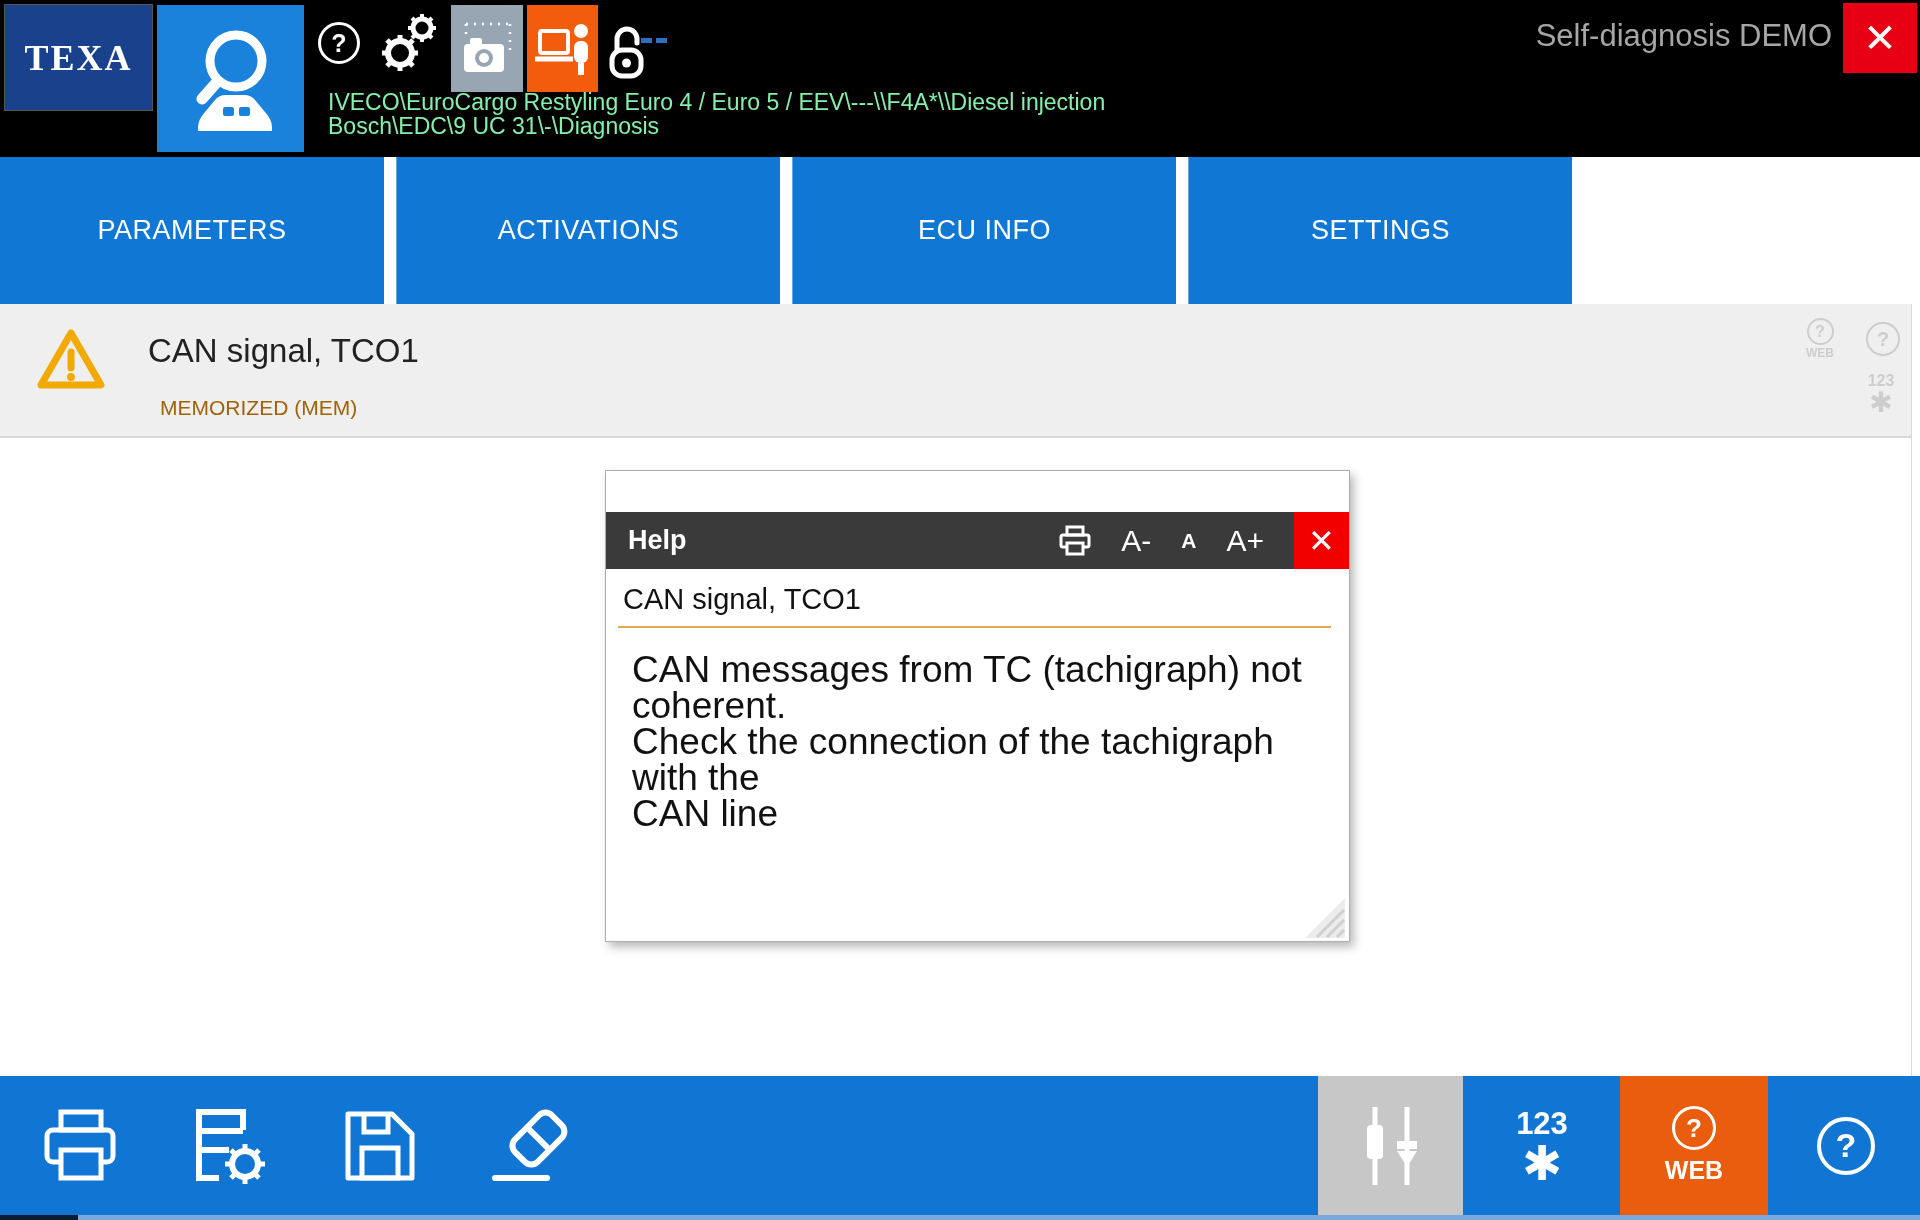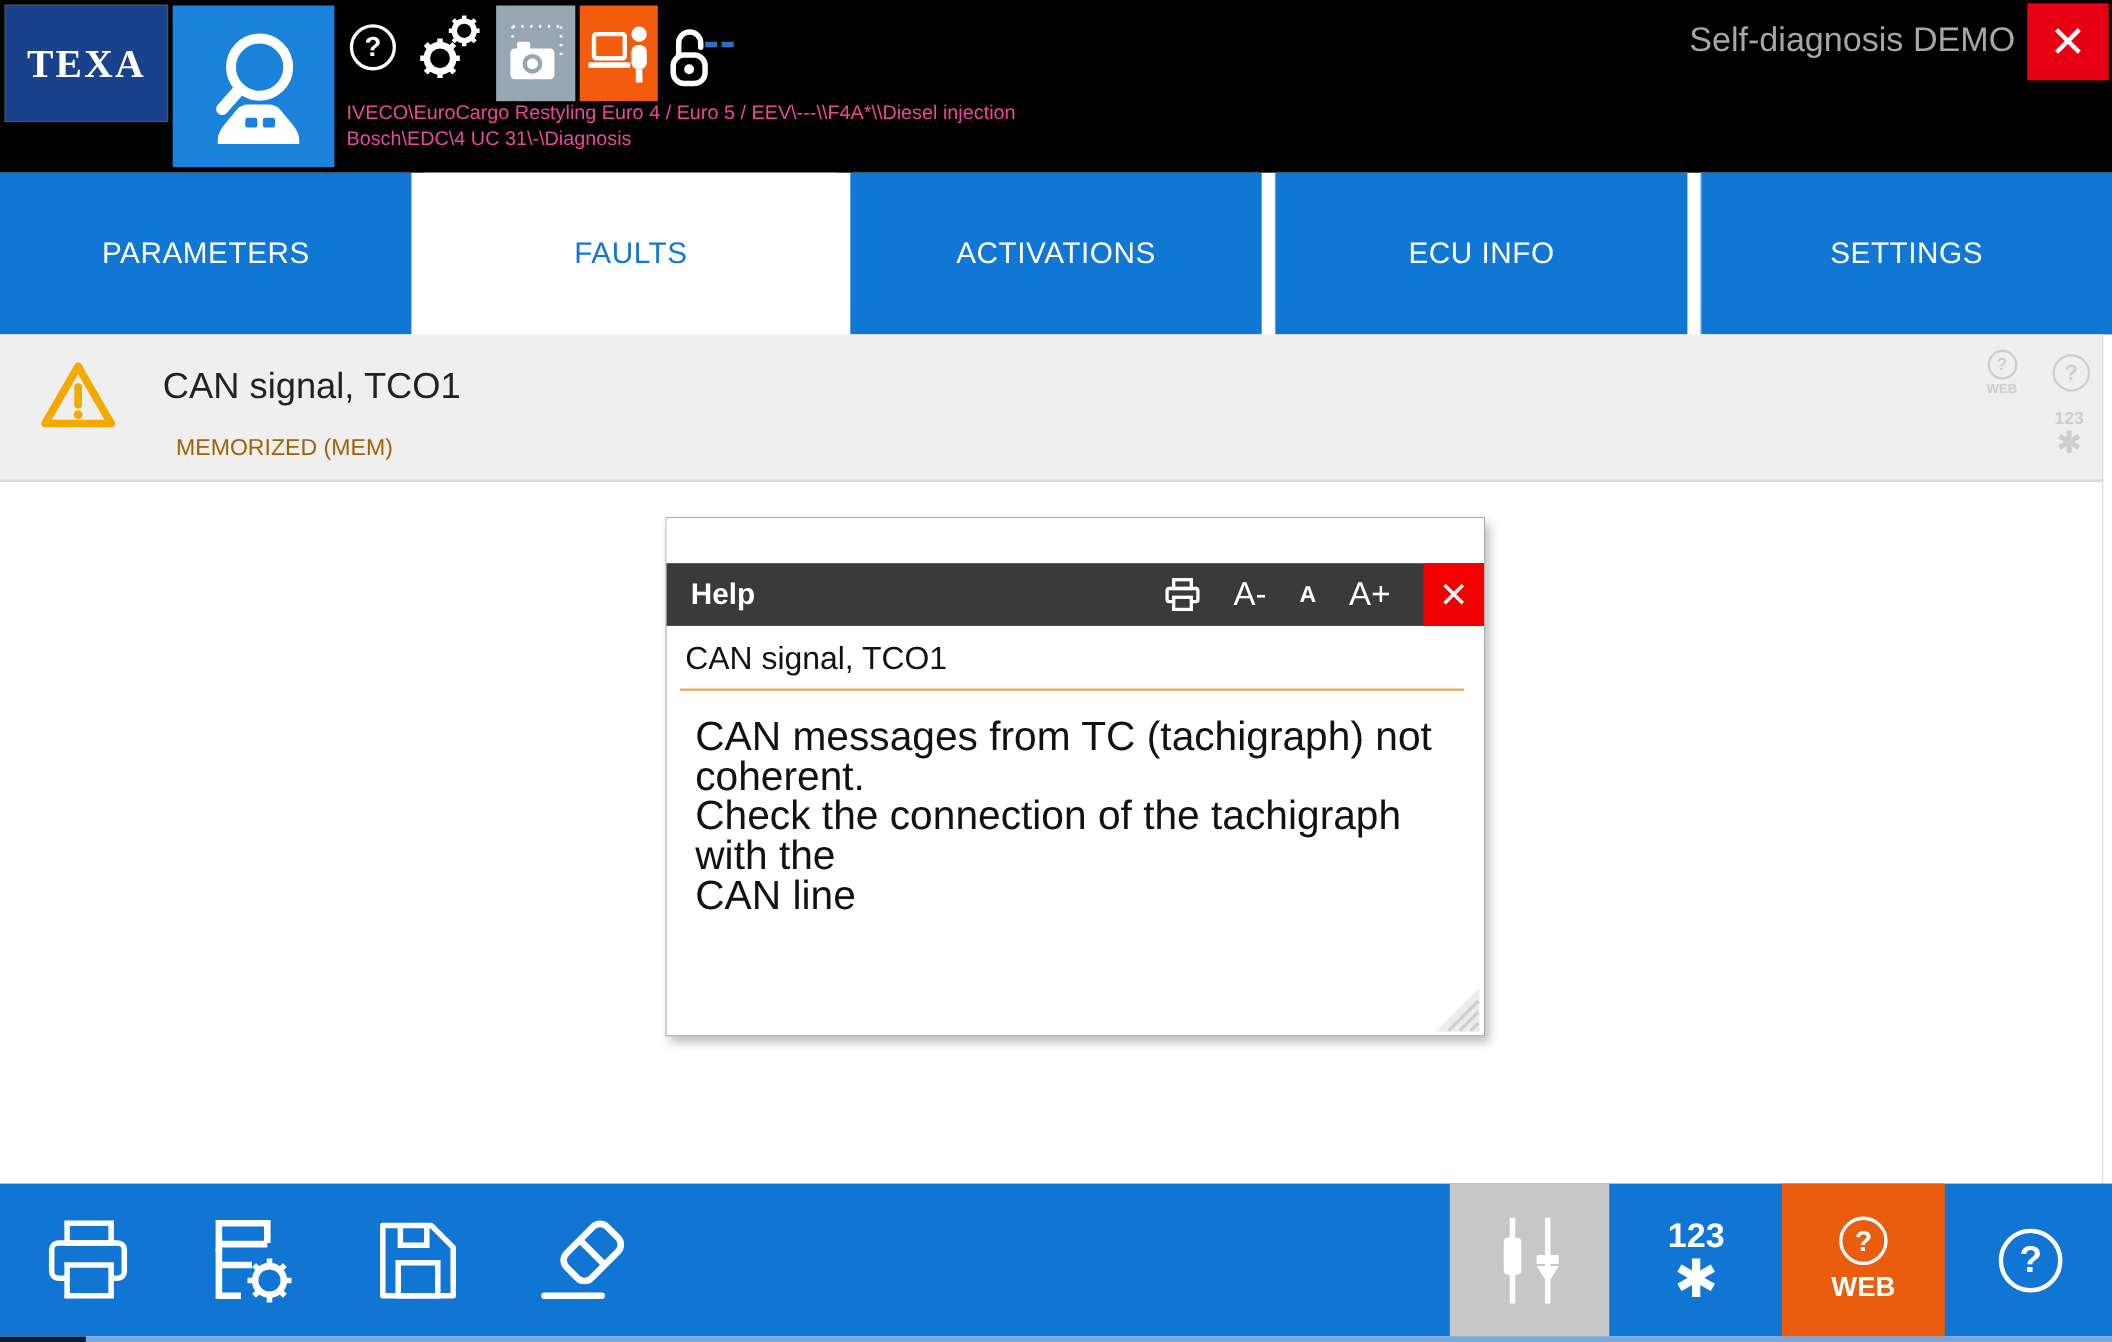--- a/index.html
+++ b/index.html
@@ -19,21 +19,21 @@
     align-items:center; justify-content:center; font-weight:bold; }
   .tb-help { left:318px; top:22px; width:42px; height:42px; font-size:25px; }
   .tb-gears { left:380px; top:12px; }
   .cam-tile { position:absolute; left:451px; top:5px; width:72px; height:87px; background:#98a5b3;
     display:flex; align-items:center; justify-content:center; cursor:pointer; }
   .id-tile { position:absolute; left:527px; top:5px; width:71px; height:87px; background:#f25c0c;
     display:flex; align-items:center; justify-content:center; cursor:pointer; }
   .tb-lock { left:606px; top:20px; }
   .dash { position:absolute; width:11px; height:5px; background:#2e6fc0; }
   .dash1 { left:641px; top:38px; } .dash2 { left:656px; top:38px; }
-  .breadcrumb { position:absolute; left:315px; top:90px; color:#ec4899; font-size:18px; line-height:24px; }
+  .breadcrumb { position:absolute; left:328px; top:90px; color:#86efac; font-size:23px; line-height:24px; }
   .app-title { position:absolute; right:88px; top:18px; color:#a6a6a6; font-size:31px; }
   .win-close { position:absolute; left:1843px; top:3px; width:74px; height:70px; background:#e70014;
     color:#ffffff; font-size:40px; display:flex; align-items:center; justify-content:center; cursor:pointer; }
 
   
   .tabs { position:absolute; left:0; top:157px; width:1920px; height:147px; display:flex;gap:12px; }
   .tab { width:384px; height:147px; background:#1177d4; color:#ffffff; font-size:27px; letter-spacing:.5px;
     display:flex; align-items:center; justify-content:center; cursor:pointer; }
   .tab + .tab { border-left:1px solid rgba(255,255,255,.35); }
   .tab.active { background:#ffffff; color:#1177d4; border-left:none; }
@@ -181,33 +181,32 @@
       <path d="M11 30 v-11 a10 10 0 0 1 20 0 v4" fill="none" stroke="#ffffff" stroke-width="5" stroke-linecap="round"></path>
       <rect x="6" y="30" width="29" height="26" rx="10" fill="none" stroke="#ffffff" stroke-width="5"></rect>
       <circle cx="20.5" cy="43" r="4.5" fill="#ffffff"></circle>
     </svg>
   </div>
   <div class="dash dash1"></div>
   <div class="dash dash2"></div>
 
   <div class="breadcrumb">
     <div>IVECO\EuroCargo Restyling Euro 4 / Euro 5 / EEV\---\\F4A*\\Diesel injection</div>
-    <div>Bosch\EDC\4 UC 31\-\Diagnosis</div>
+    <div>Bosch\EDC\9 UC 31\-\Diagnosis</div>
   </div>
 
   <div class="app-title">Self-diagnosis DEMO</div>
 
   <div class="win-close">
     <span>✕</span>
   </div>
 </div>
 
 <div class="tabs">
   <div class="tab">PARAMETERS</div>
-  <div class="tab active">FAULTS</div>
   <div class="tab">ACTIVATIONS</div>
   <div class="tab">ECU INFO</div>
   <div class="tab">SETTINGS</div>
 </div>
 
 <div class="fault-bar">
   <span class="warn-icon">
     <svg width="70" height="64" viewBox="0 0 70 64">
       <path d="M35 5 L65 57 H5 Z" fill="none" stroke="#f2a900" stroke-width="7" stroke-linejoin="round"></path>
       <line x1="35" y1="24" x2="35" y2="40" stroke="#f2a900" stroke-width="7" stroke-linecap="round"></line>

